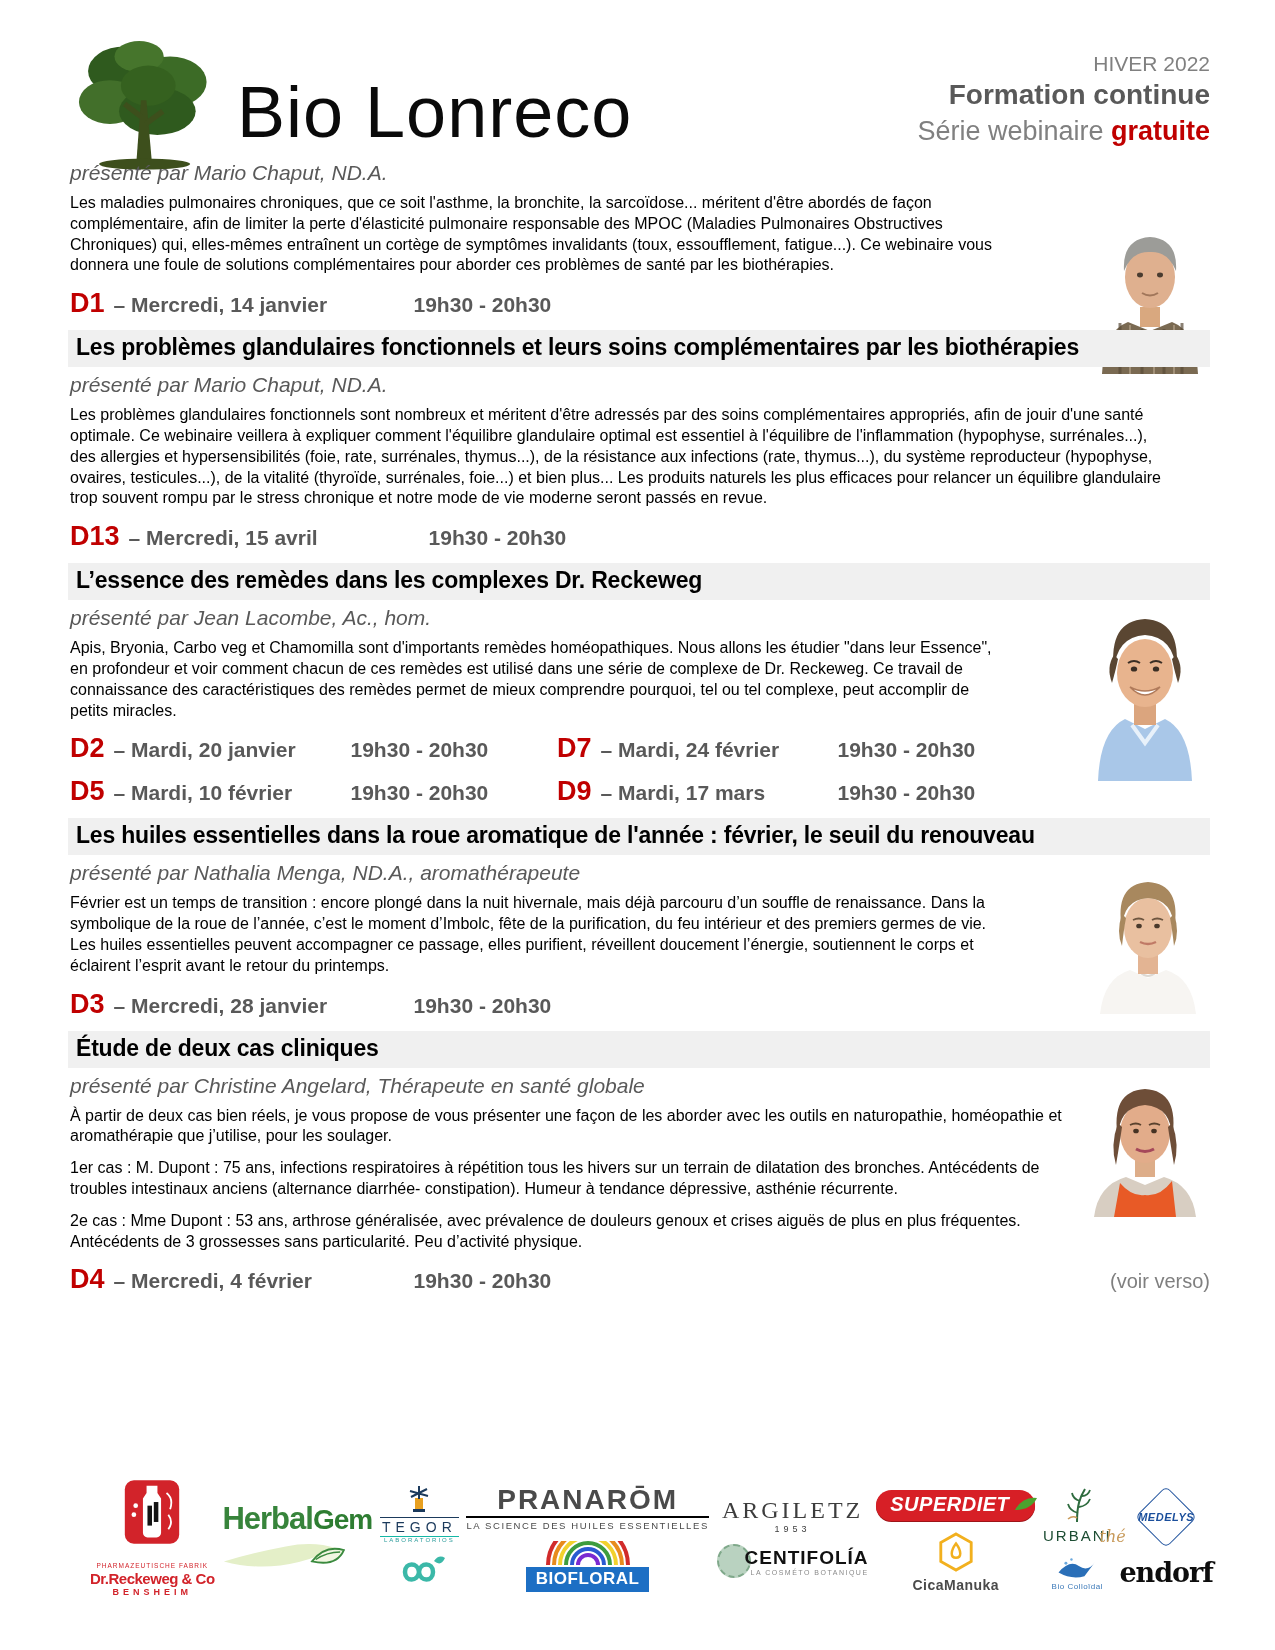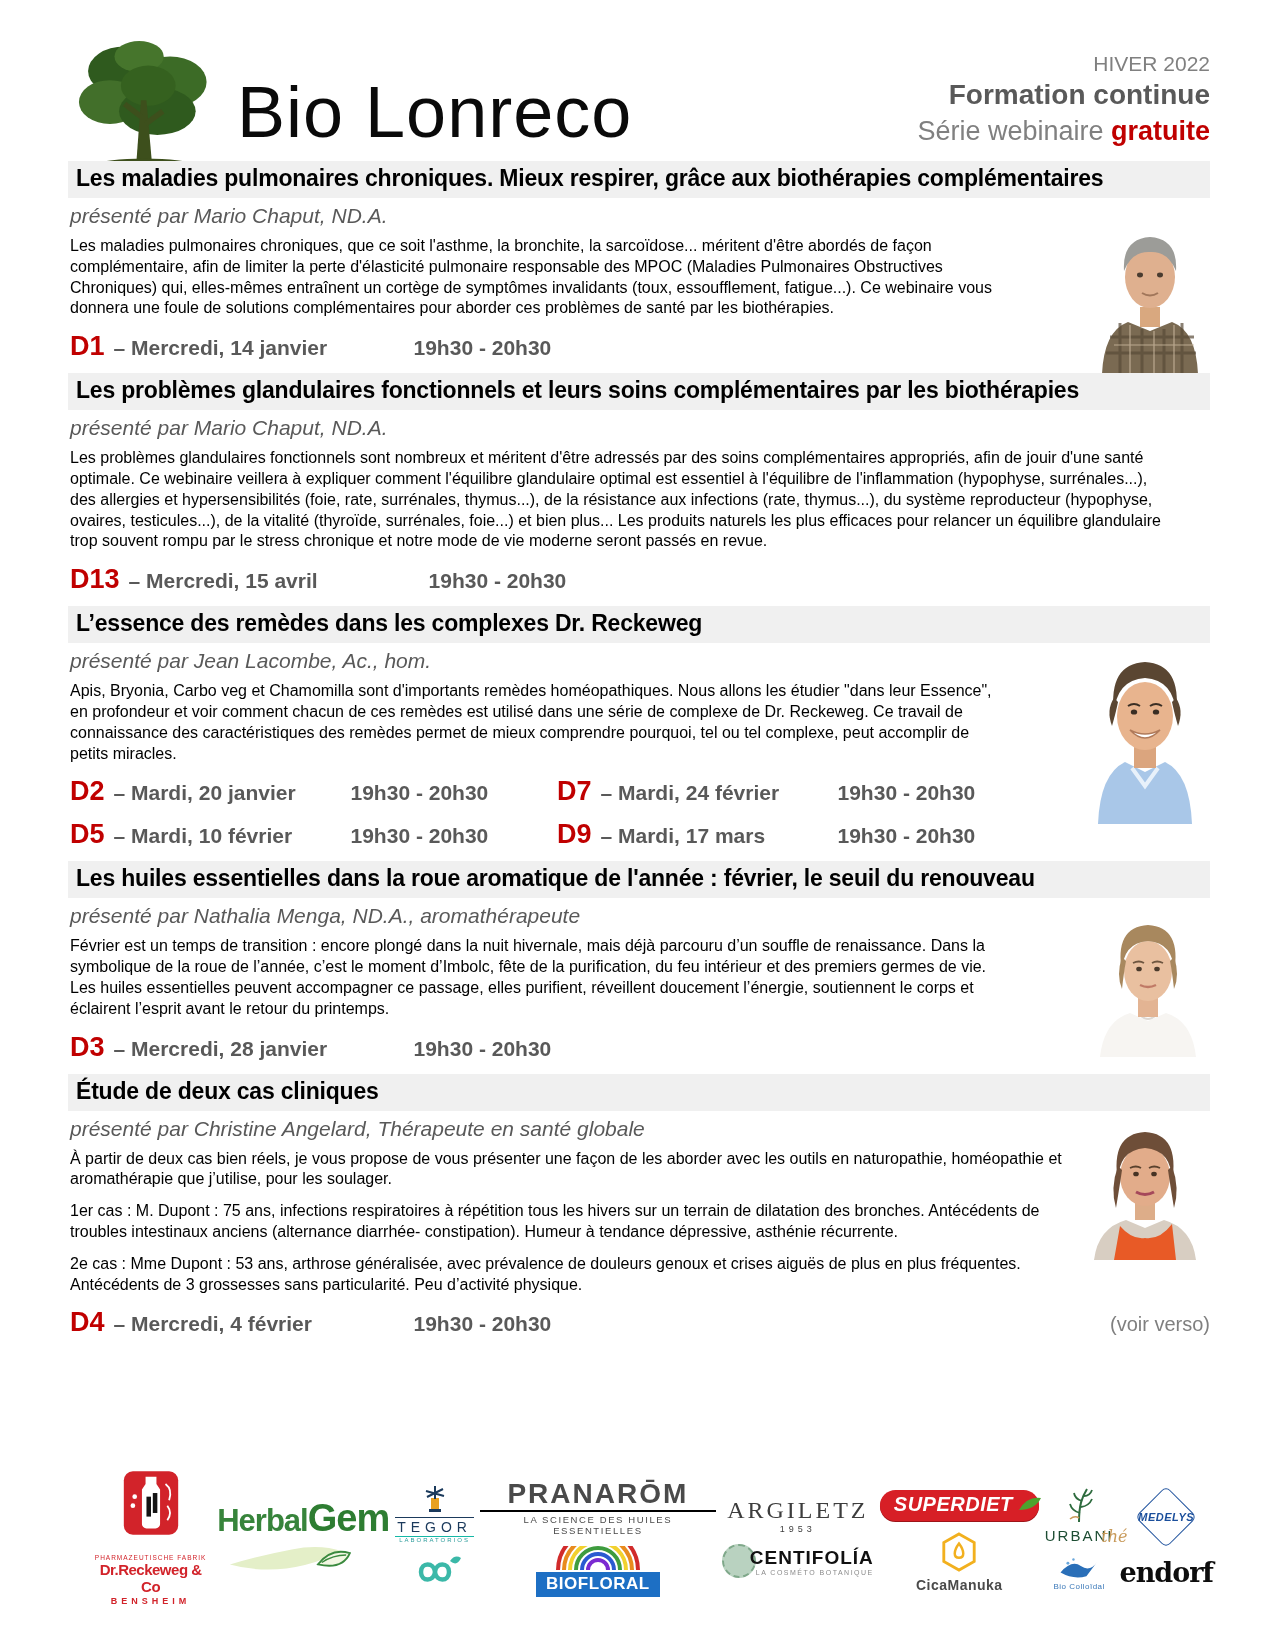--- a/index.html
+++ b/index.html
@@ -51,21 +51,21 @@
   }
   .logo-col { display:flex; flex-direction:column; align-items:center; justify-content:center; gap:10px; }
 
   .reckeweg { text-align:center; color:#d2232a; line-height:1.15; }
   .reckeweg .rk1 { font-size:6.5px; letter-spacing:1px; margin-top:2px; }
   .reckeweg .rk2 { font-size:15px; font-weight:700; letter-spacing:-0.5px; }
   .reckeweg .rk3 { font-size:9px; letter-spacing:4px; font-weight:700; }
 
   .herbalgem { position:relative; text-align:center; }
   .hg1 { font-size:31px; color:#37843b; font-weight:700; letter-spacing:-1px; }
-  .hg2 { font-size:38px; color:#2e7d32; font-weight:700; letter-spacing:-1px; }
+  .hg2 { font-size:28px; color:#2e7d32; font-weight:700; letter-spacing:-1px; }
   .hg-swoosh { margin-top:-14px; }
 
   .tegor { text-align:center; }
   .tegor-label { font-size:14px; letter-spacing:5px; color:#1b3a5c; border-top:1px solid #1b3a5c; border-bottom:1px solid #14b8a6; padding:1px 2px; }
   .tegor-sub { font-size:6px; letter-spacing:2px; color:#2a9a9a; }
 
   .pranarom { text-align:center; color:#4a4a4a; }
   .pr1 { font-size:28px; font-weight:700; letter-spacing:2px; }
   .pr2 { font-size:9.5px; letter-spacing:1.6px; border-top:2px solid #000000; padding-top:2px; }
 
@@ -125,21 +125,20 @@
       <span class="brand-name">Bio Lonreco</span>
     </div>
     <div class="header-right">
       <div class="season">HIVER 2022</div>
       <div class="formation">Formation continue</div>
       <div class="serie"><span>Série webinaire </span><span class="gratuite">gratuite</span></div>
     </div>
   </div>
 
   <section class="section">
-    <div class="sec-title">Les maladies pulmonaires chroniques. Mieux respirer, grâce aux biothérapies complémentaires</div>
     <div class="presenter">présenté par Mario Chaput, ND.A.</div>
     <p class="body-text">Les maladies pulmonaires chroniques, que ce soit l'asthme, la bronchite, la sarcoïdose... méritent d'être abordés de façon complémentaire, afin de limiter la perte d'élasticité pulmonaire responsable des MPOC (Maladies Pulmonaires Obstructives Chroniques) qui, elles-mêmes entraînent un cortège de symptômes invalidants (toux, essoufflement, fatigue...). Ce webinaire vous donnera une foule de solutions complémentaires pour aborder ces problèmes de santé par les biothérapies.</p>
     <div class="session-row">
       <span class="code">D1</span>
       <span class="date">– Mercredi, 14 janvier</span>
       <span class="time">19h30 - 20h30</span>
     </div>
     <div class="photo photo-1">
       <svg width="120" height="155" viewBox="0 0 120 155">
         <path d="M12 155 Q14 112 38 103 L60 112 L82 103 Q106 112 108 155 Z" fill="#7a6a52"></path>

